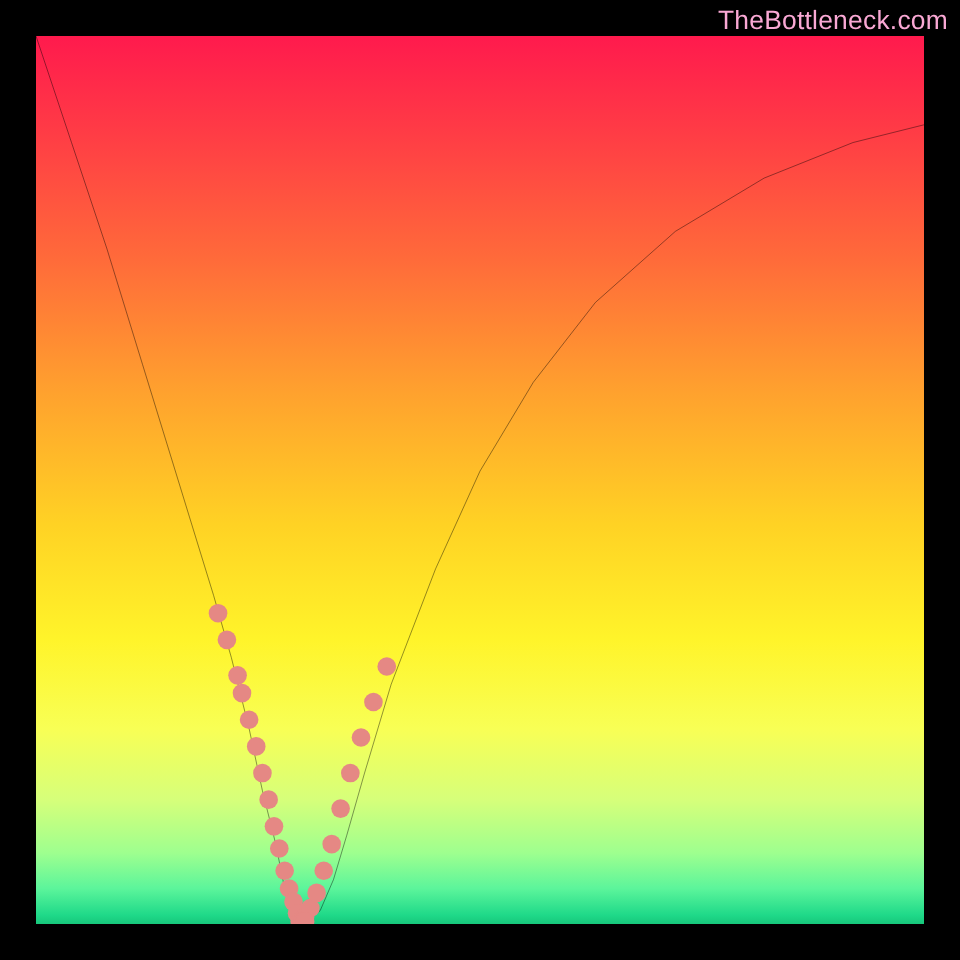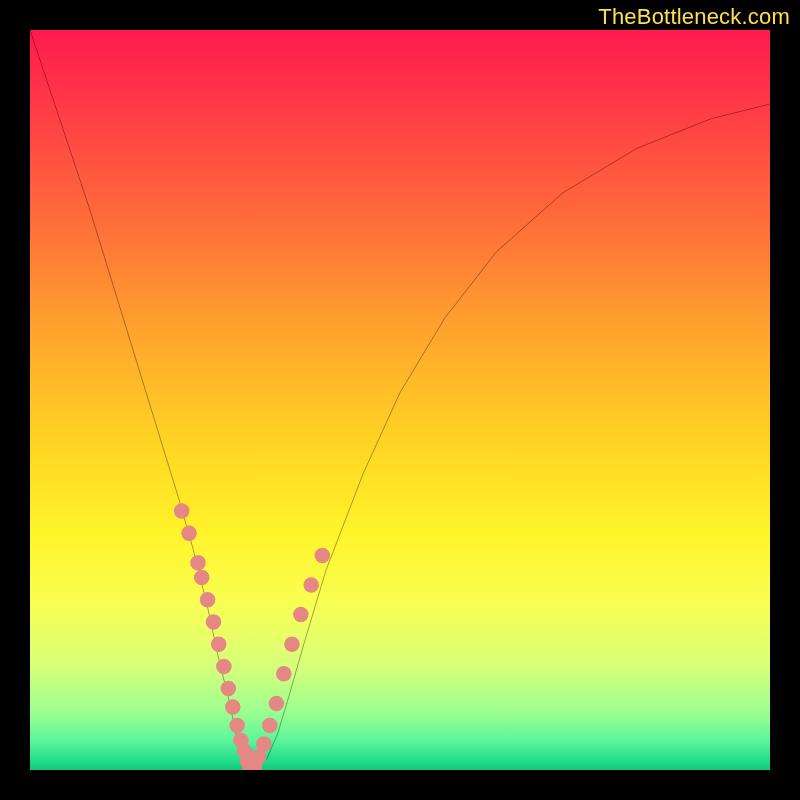--- a/index.html
+++ b/index.html
@@ -34,21 +34,21 @@
       #9eff8f 92%,
       #5cf59b 96%,
       #1fd989 99%,
       #17c77b 100%
     );
   }
   .watermark {
     position: absolute;
     top: 4px;
     right: 10px;
-    color: #fde047;
+    color: #f9a8d4;
     font-family: Arial, Helvetica, sans-serif;
     font-size: 22px;
     letter-spacing: 0.2px;
     user-select: none;
   }
   svg.curve {
     position: absolute;
     left: 0;
     top: 0;
     width: 740px;

